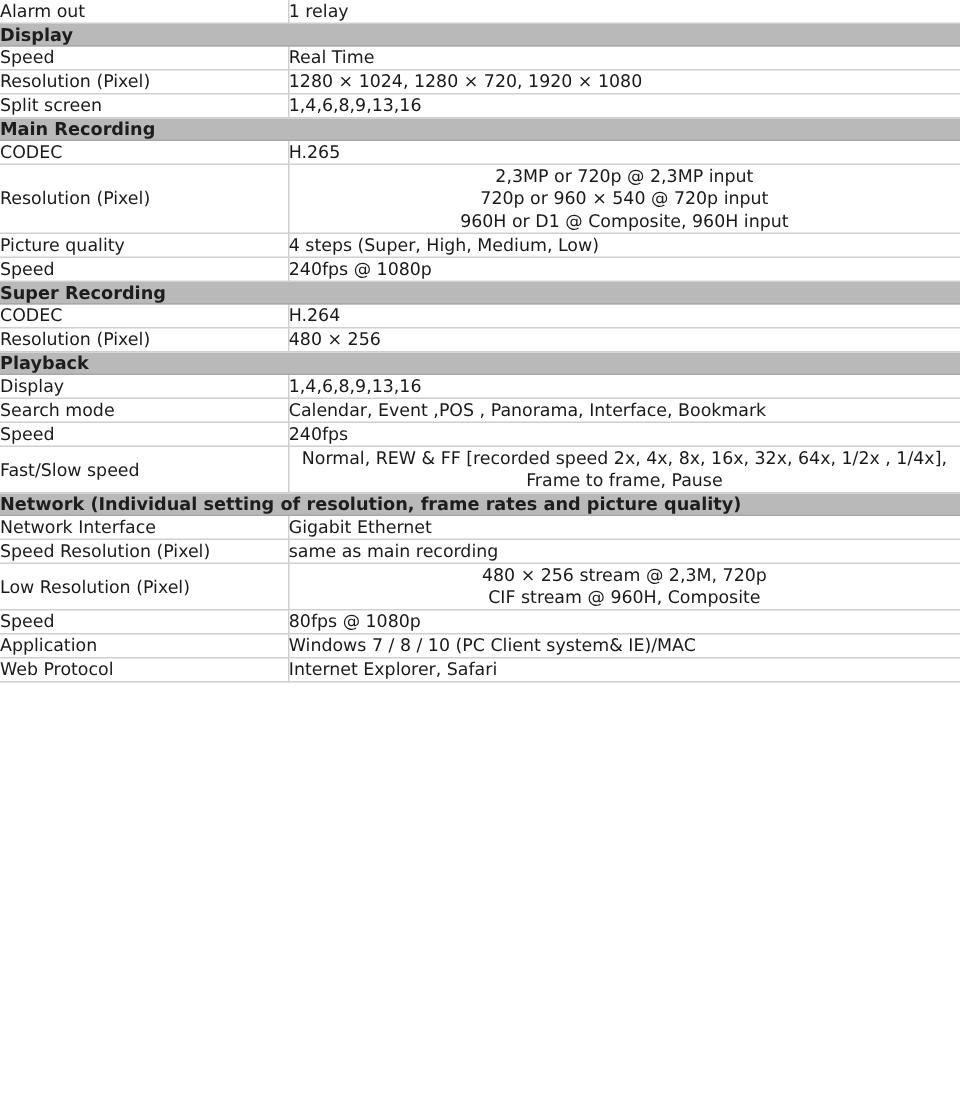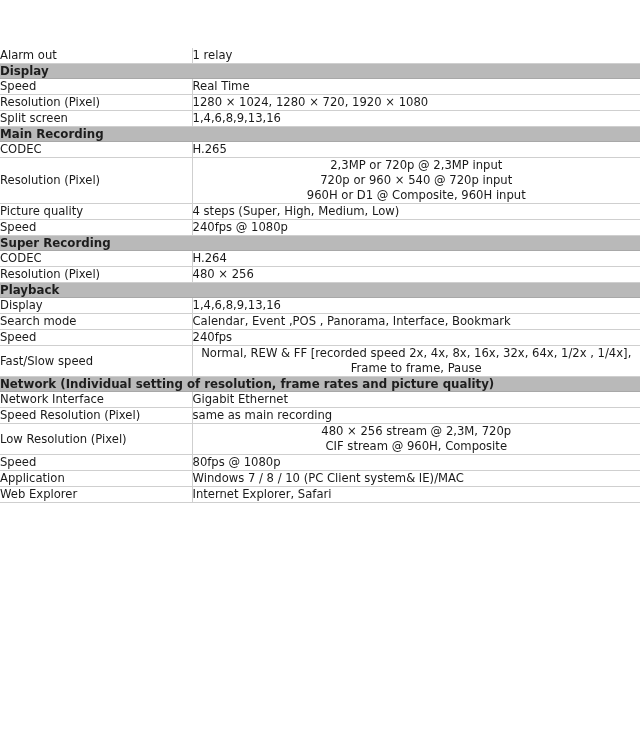--- a/index.html
+++ b/index.html
@@ -13,21 +13,20 @@
     height: 729px;
     overflow: hidden;
     font-family: "DejaVu Sans", "Liberation Sans", sans-serif;
     color: #1a1a1a;
     -webkit-font-smoothing: antialiased;
   }
   #spec-table {
     width: 640px;
     border-collapse: collapse;
     table-layout: fixed;
-    margin-top: 48px;
   }
   #spec-table td {
     padding: 0;
     margin: 0;
     vertical-align: middle;
   }
   
   tr.spec-row > td {
     border-bottom: 1px solid #cfcfcf;
     font-size: 11.6px;
@@ -163,17 +162,17 @@
       </tr>
       <tr class="spec-row">
         <td class="label-cell">Speed</td>
         <td class="value-cell">80fps @ 1080p</td>
       </tr>
       <tr class="spec-row">
         <td class="label-cell">Application</td>
         <td class="value-cell">Windows 7 / 8 / 10 (PC Client system&amp; IE)/MAC</td>
       </tr>
       <tr class="spec-row">
-        <td class="label-cell">Web Explorer</td>
+        <td class="label-cell">Web Protocol</td>
         <td class="value-cell">Internet Explorer, Safari</td>
       </tr>
     </tbody>
 </table>
 
 </body></html>

